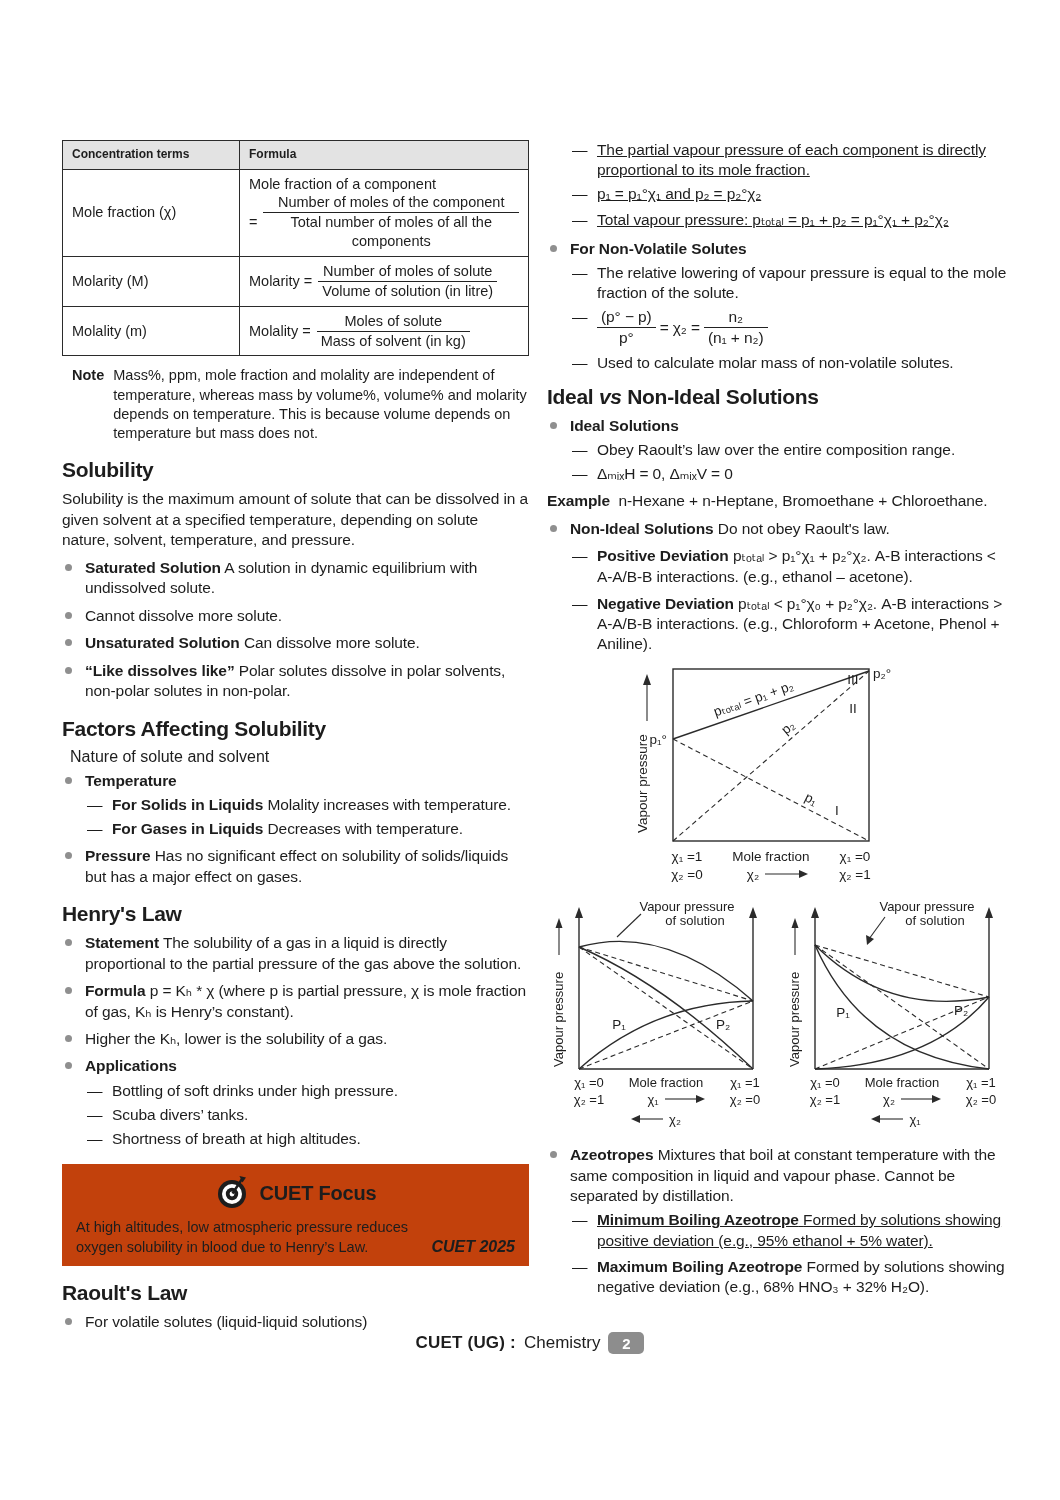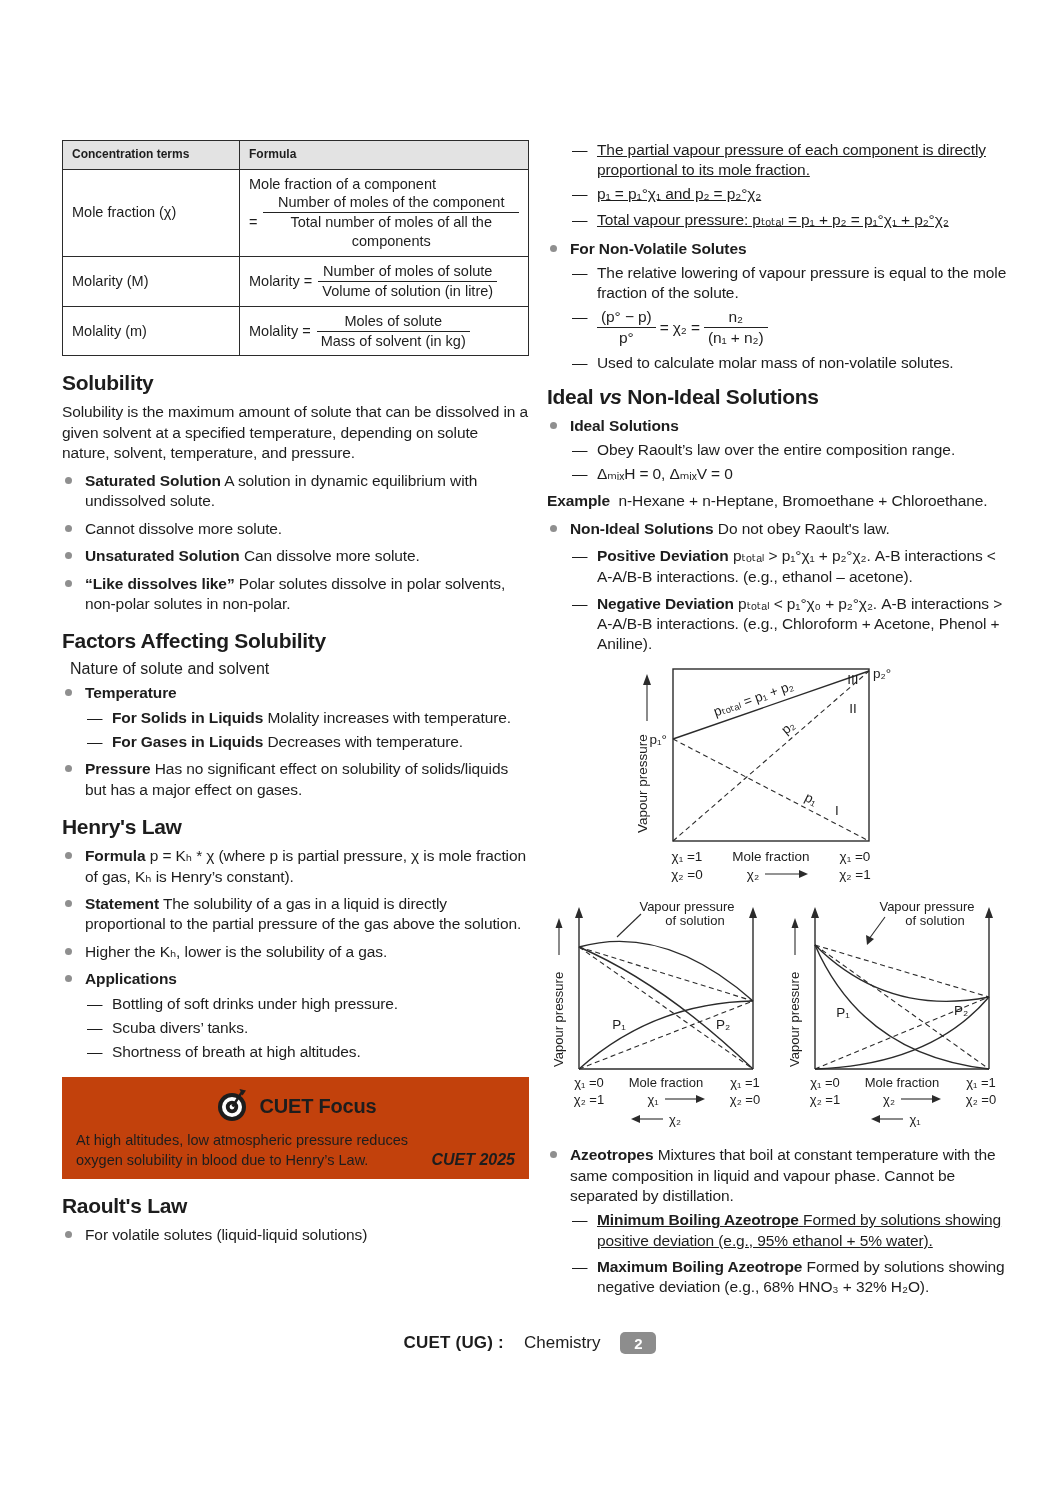--- a/index.html
+++ b/index.html
@@ -42,21 +42,21 @@
   .graph-wrap1{margin:6px 0 4px 56px;}
   .graph-row{display:flex;gap:8px;margin:2px 0 8px;}
   svg{display:block;}
   svg text{font-size:13px;fill:#1d1d1d;font-family:"Liberation Sans","DejaVu Sans",sans-serif;}
   svg text.big{font-size:13.5px;}
   .st{stroke:#2b2b2b;stroke-width:1.4;fill:none;}
   .thin{stroke:#2b2b2b;stroke-width:1.1;fill:none;}
   .dashln{stroke-dasharray:5 3.5;}
   .ah{fill:#2b2b2b;stroke:none;}
 
-  .footer{position:absolute;top:1332px;left:0;width:100%;display:flex;justify-content:center;align-items:center;gap:20px;font-size:17px;}
+  .footer{position:absolute;top:1332px;left:0;width:100%;display:flex;justify-content:center;align-items:center;gap:8px;font-size:17px;}
   .footer .brand{font-weight:bold;letter-spacing:0.2px;}
   .badge{display:inline-flex;align-items:center;justify-content:center;min-width:26px;height:22px;border-radius:5px;background:#8d8d8d;color:#fff;font-weight:bold;font-size:15px;padding:0 5px;}
 </style>
 </head>
 <body>
 
 <div class="page">
   <div class="cols">
 
     <div class="col">
@@ -102,20 +102,24 @@
                 <span class="frac">
                   <span class="num">Moles of solute</span>
                   <span class="den">Mass of solvent (in kg)</span>
                 </span>
               </div>
             </td>
           </tr>
         </tbody>
       </table>
 
+      <div class="note">
+        <span class="note-label">Note</span>
+        <span class="note-text">Mass%, ppm, mole fraction and molality are independent of temperature, whereas mass by volume%, volume% and molarity depends on temperature. This is because volume depends on temperature but mass does not.</span>
+      </div>
 
       <h2 class="sec">Solubility</h2>
       <p>Solubility is the maximum amount of solute that can be dissolved in a given solvent at a specified temperature, depending on solute nature, solvent, temperature, and pressure.</p>
       <ul class="bullets">
         <li><b>Saturated Solution</b> <span>A solution in dynamic equilibrium with undissolved solute.</span></li>
         <li><span>Cannot dissolve more solute.</span></li>
         <li><b>Unsaturated Solution</b> <span>Can dissolve more solute.</span></li>
         <li><b>“Like dissolves like”</b> <span>Polar solutes dissolve in polar solvents, non-polar solutes in non-polar.</span></li>
       </ul>
 
@@ -127,22 +131,22 @@
           <ul class="dashes">
             <li><b>For Solids in Liquids</b> <span>Molality increases with temperature.</span></li>
             <li><b>For Gases in Liquids</b> <span>Decreases with temperature.</span></li>
           </ul>
         </li>
         <li><b>Pressure</b> <span>Has no significant effect on solubility of solids/liquids but has a major effect on gases.</span></li>
       </ul>
 
       <h2 class="sec">Henry's Law</h2>
       <ul class="bullets">
+        <li><b>Statement</b> <span>The solubility of a gas in a liquid is directly proportional to the partial pressure of the gas above the solution.</span></li>
         <li><b>Formula</b> <span>p = Kₕ * χ (where p is partial pressure, χ is mole fraction of gas, Kₕ is Henry’s constant).</span></li>
-        <li><b>Statement</b> <span>The solubility of a gas in a liquid is directly proportional to the partial pressure of the gas above the solution.</span></li>
         <li><span>Higher the Kₕ, lower is the solubility of a gas.</span></li>
         <li>
           <b>Applications</b>
           <ul class="dashes">
             <li><span>Bottling of soft drinks under high pressure.</span></li>
             <li><span>Scuba divers’ tanks.</span></li>
             <li><span>Shortness of breath at high altitudes.</span></li>
           </ul>
         </li>
       </ul>

